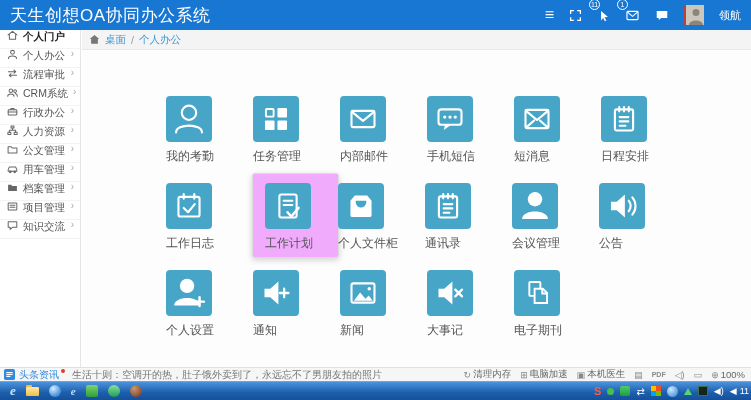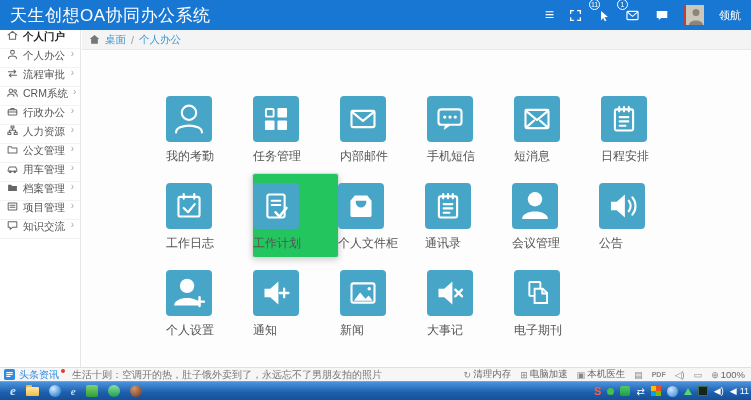--- a/index.html
+++ b/index.html
@@ -29,21 +29,21 @@
   .bc-sep{color:#999}
 
   
   .main{position:absolute;left:82px;right:0;top:51px;bottom:33px;background:#fdfdfd;overflow:hidden}
   .grid{position:absolute;left:84px;top:45px}
   .grow{display:flex;margin-bottom:18px}
   .cell{width:87px;display:flex;flex-direction:column;align-items:flex-start;cursor:pointer}
   .ico{width:46px;height:46px;background:#47a6c8;border-radius:4px;display:flex;align-items:center;justify-content:center;flex:none}
   .ico svg{width:46px;height:46px;display:block}
   .lbl{margin-top:6px;font-size:12px;color:#555;white-space:nowrap}
-  .cell.hl{background:#22c55e;border:1px solid #dcdcdc;border-radius:3px;box-shadow:0 2px 6px rgba(0,0,0,.18);padding:9px 0 5px;margin:-10px -1px -6px}
+  .cell.hl{background:#f0abfc;border:1px solid #dcdcdc;border-radius:3px;box-shadow:0 2px 6px rgba(0,0,0,.18);padding:9px 12px 5px;margin:-10px -1px -6px}
 
   
   .ticker{position:absolute;left:0;right:0;top:367px;height:14px;background:#f6f6f6;border-top:1px solid #e0e0e0;display:flex;align-items:center;font-size:10px;color:#777;padding:0 4px;gap:4px;overflow:hidden}
   .tk-label{color:#2f8be0;white-space:nowrap;cursor:pointer}
   .tk-dot{width:4px;height:4px;background:#e23a2e;border-radius:50%;align-self:flex-start;margin:1px 3px 0 -2px;flex:none}
   .tk-text{white-space:nowrap;overflow:hidden}
   .status{margin-left:auto;display:flex;align-items:center;gap:9px;font-size:9.5px;color:#666;white-space:nowrap;padding-right:2px}
   .st-it{display:flex;gap:2px;align-items:center;cursor:pointer}
   .st-glyph{font-size:9px;color:#888}
   .st-pdf{font-size:7px;color:#888;font-weight:bold}

